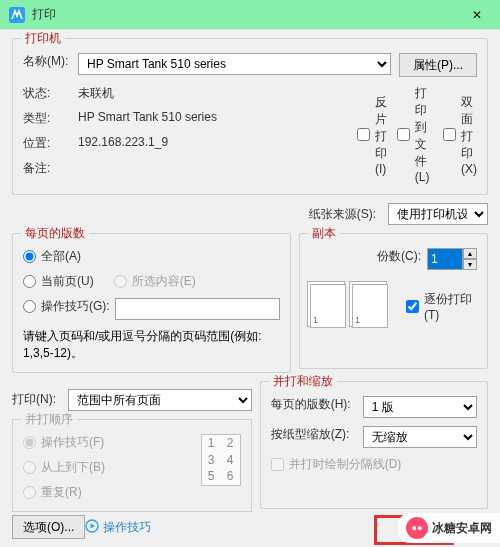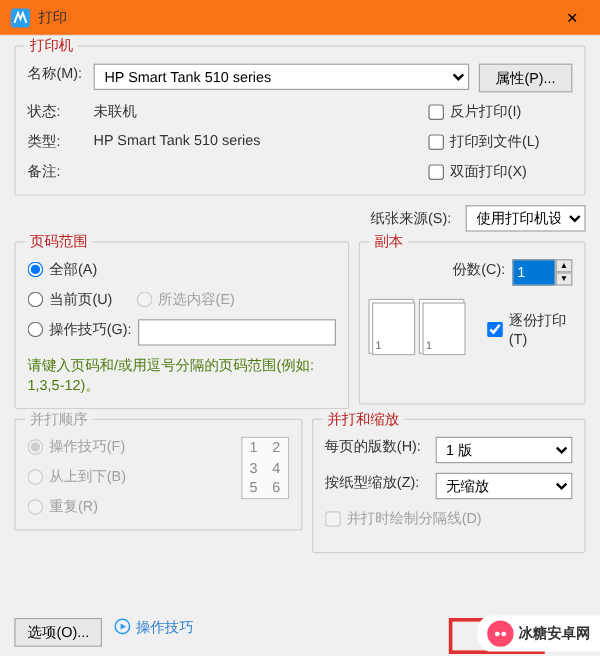--- a/index.html
+++ b/index.html
@@ -1,18 +1,18 @@
 <!DOCTYPE html>
 <html><head>
 <meta charset="utf-8">
 <style>
 * { box-sizing: border-box; margin: 0; padding: 0; font-family: "Microsoft YaHei", sans-serif; font-size: 12px; }
 body { background: #f0f0f0; width: 500px; height: 547px; overflow: hidden; position: relative; }
 
-.titlebar { background: #f97316; height: 30px; display: flex; align-items: center; padding: 0 8px; border-bottom: 1px solid #e0e0e0; }
+.titlebar { background: #86efac; height: 30px; display: flex; align-items: center; padding: 0 8px; border-bottom: 1px solid #e0e0e0; }
 .app-icon { width: 18px; height: 18px; margin-right: 6px; }
 .app-icon svg { display: block; }
 .title-text { flex: 1; color: #333; }
 .close-btn { width: 30px; height: 28px; display: flex; align-items: center; justify-content: center; cursor: pointer; }
 
 .content { padding: 8px 12px 0 12px; }
 
 .group { border: 1px solid #d0d0d0; border-radius: 2px; padding: 14px 10px 10px 10px; margin-bottom: 8px; position: relative; }
 .group-title { position: absolute; top: -9px; left: 8px; background: #f0f0f0; padding: 0 4px; color: #b91c1c; }
 
@@ -34,50 +34,50 @@
 .rad.dis input { accent-color: #a0a0a0; }
 
 .printer-name { flex: 1; }
 .prop-btn { width: 78px; margin-left: 8px; }
 .status-text { flex: 1; }
 
 .cols { display: flex; gap: 8px; }
 .col-l { flex: 1.05; }
 .col-r { flex: 1; }
 
-.hint { color: #4d7c0f; line-height: 1.4; margin-top: 4px; }
+.hint { color: #000000; line-height: 1.4; margin-top: 4px; }
 
 .mid-row { display: flex; align-items: center; margin: 8px 0; gap: 6px; }
 
 .sortbox { border: 1px solid #d0d0d0; position: relative; padding: 14px 10px 10px 10px; }
 .sortbox.dis { color: #a0a0a0; }
 .sortbox .group-title { color: #a0a0a0; }
 .sort-body { display: flex; gap: 8px; }
 .sort-opts { flex: 1; }
 .sort-thumb { width: 40px; height: 52px; border: 1px solid #c0c0c0; background: #fafafa; display: grid; grid-template-columns: 1fr 1fr; grid-template-rows: 1fr 1fr 1fr; font-size: 8px; color: #888; align-items: center; justify-items: center; }
 
 .copies-thumbs { display: flex; gap: 6px; margin-right: 18px; }
 .cp { width: 36px; height: 44px; border: 1px solid #b0b0b0; background: #fff; position: relative; display: flex; align-items: flex-end; justify-content: flex-start; font-size: 9px; color: #666; padding: 2px; }
 .cp::before { content: ""; position: absolute; top: -4px; left: -4px; width: 36px; height: 44px; border: 1px solid #b0b0b0; background: #fff; z-index: -1; }
 
 .spinner { display: flex; align-items: center; }
 .spinner input { width: 36px; height: 22px; border: 1px solid #a0a0a0; text-align: left; padding: 0 3px; }
 .spinner .spbtns { display: flex; flex-direction: column; }
 .spinner .spb { width: 14px; height: 11px; border: 1px solid #a0a0a0; background: #e8e8e8; font-size: 7px; line-height: 1; display: flex; align-items: center; justify-content: center; cursor: pointer; }
 
-.footer { position: absolute; left: 12px; right: 12px; bottom: 8px; display: flex; align-items: flex-start; gap: 10px; }
+.footer { position: absolute; left: 12px; right: 12px; bottom: 8px; display: flex; align-items: center; gap: 0; }
 .tips { display: flex; align-items: center; color: #2a7fd4; cursor: pointer; gap: 4px; }
 
 .highlight-box { position: absolute; border: 3px solid #e03030; width: 80px; height: 30px; right: 46px; bottom: 2px; pointer-events: none; }
 .watermark { position: absolute; right: 0; bottom: 4px; background: #fff; padding: 4px 8px; display: flex; align-items: center; gap: 4px; font-weight: bold; font-size: 14px; color: #333; border-radius: 12px 0 0 12px; }
 .wm-dot { width: 22px; height: 22px; border-radius: 50%; background: #ff4a6e; display: flex; align-items: center; justify-content: center; color: #fff; font-size: 9px; }
 
 .paper-src-row { display: flex; align-items: center; justify-content: flex-end; margin-bottom: 8px; gap: 6px; }
 
-.right-checks { display: flex; flex-direction: column; gap: 8px; width: 120px; }
+.right-checks { display: flex; gap: 8px; width: 120px; }
 
 .printer-info-row { display: flex; }
 .printer-info-left { flex: 1; }
 </style>
 </head>
 <body>
 
 <div class="titlebar">
   <span class="app-icon">
     <svg viewBox="0 0 18 18">
@@ -108,20 +108,24 @@
       <div class="printer-info-left">
         <div class="row">
             <span class="lbl">状态:</span>
             <span class="val status-text">未联机</span>
           </div>
         <div class="row">
             <span class="lbl">类型:</span>
             <span class="val">HP Smart Tank 510 series</span>
           </div>
         <div class="row">
+            <span class="lbl">位置:</span>
+            <span class="val">192.168.223.1_9</span>
+          </div>
+        <div class="row">
             <span class="lbl">备注:</span>
             <span class="val"></span>
           </div>
       </div>
       <div class="right-checks">
         <label class="chk">
             <input type="checkbox" style="">
             <span>反片打印(I)</span>
           </label>
         <label class="chk">
@@ -138,21 +142,21 @@
 
   <div class="paper-src-row">
     <span class="lbl2">纸张来源(S):</span>
     <select style="width:100px"><option>使用打印机设置</option></select>
   </div>
 
   <div class="cols">
     <div class="col-l">
 
       <div class="group">
-        <span class="group-title">页码范围</span>
+        <span class="group-title">每页的版数</span>
         <label class="rad">
             <input type="radio" name="pr" checked="" style="">
             <span>全部(A)</span>
           </label>
         <div style="display:flex;gap:20px;align-items:center">
           <label class="rad" style="margin-bottom:0">
               <input type="radio" name="pr" style="">
               <span>当前页(U)</span>
             </label>
           <label class="rad dis" style="margin-bottom:0">
@@ -194,20 +198,24 @@
               <input type="checkbox" checked="" style="">
               <span>逐份打印(T)</span>
             </label>
         </div>
       </div>
     </div>
   </div>
 
   <div class="cols">
     <div class="col-l">
+      <div class="mid-row">
+        <span class="lbl2">打印(N):</span>
+        <select style="flex:1"><option>范围中所有页面</option></select>
+      </div>
       <div class="sortbox dis">
         <span class="group-title">并打顺序</span>
         <div class="sort-body">
           <div class="sort-opts">
             <label class="rad dis">
                 <input type="radio" name="so" disabled="" checked="" style="">
                 <span>操作技巧(F)</span>
               </label>
             <label class="rad dis">
                 <input type="radio" name="so" disabled="" style="">
@@ -224,21 +232,21 @@
             <span>3</span>
               <span>4</span>
             <span>5</span>
               <span>6</span>
           </div>
         </div>
       </div>
     </div>
 
     <div class="col-r">
-      <div class="group" style="height:112px">
+      <div class="group" style="height:128px">
         <span class="group-title">并打和缩放</span>
         <div class="row">
           <span class="lbl2" style="width:86px">每页的版数(H):</span>
           <select style="flex:1"><option>1 版</option></select>
         </div>
         <div class="row">
           <span class="lbl2" style="width:86px">按纸型缩放(Z):</span>
           <select style="flex:1"><option>无缩放</option></select>
         </div>
         <label class="chk dis" style="color:#a0a0a0;margin-top:6px">

